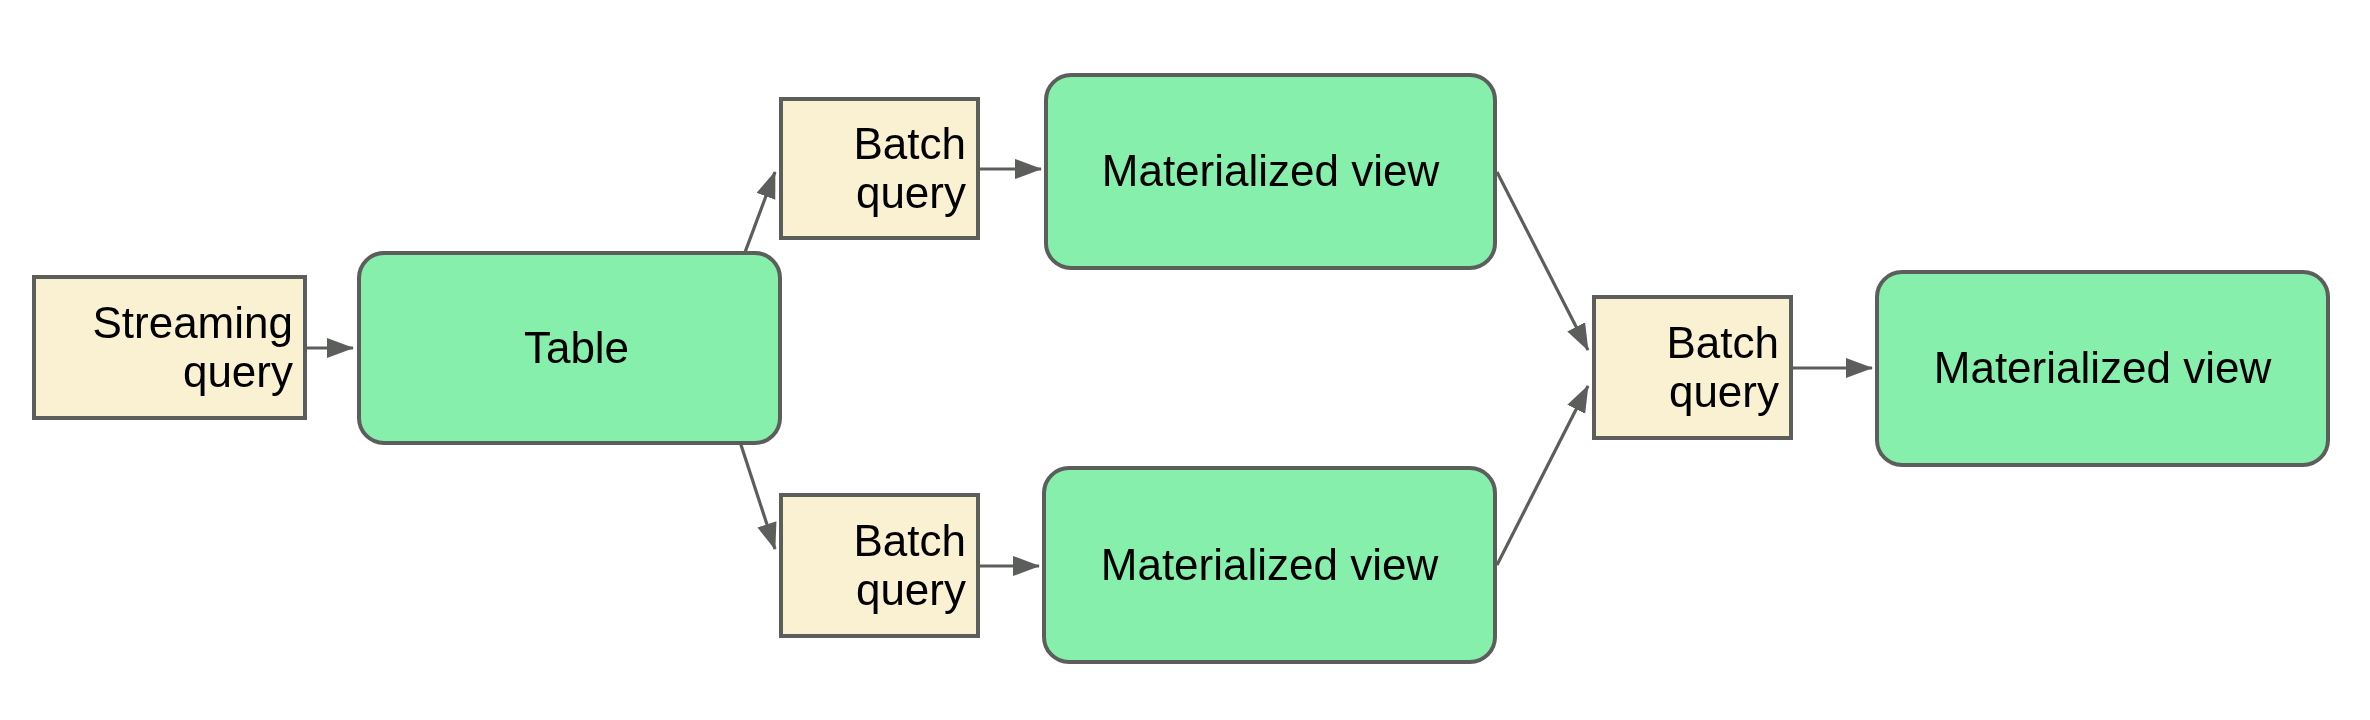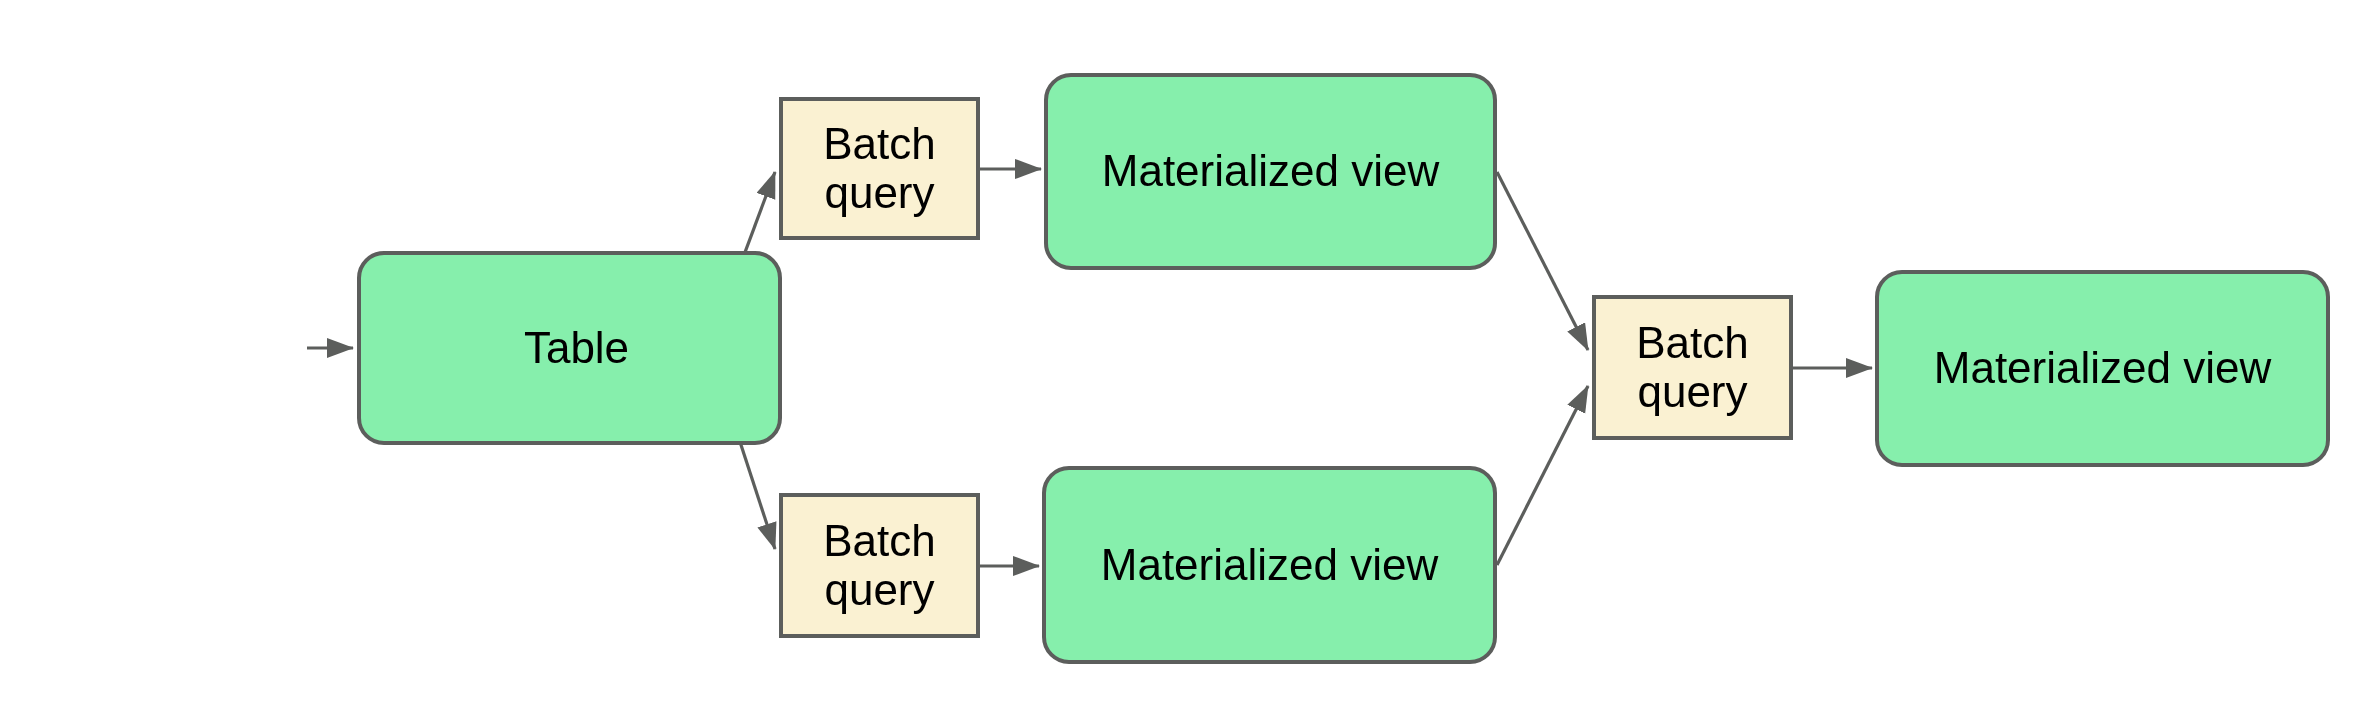--- a/index.html
+++ b/index.html
@@ -30,20 +30,21 @@
     text-align: center;
     font-size: 44px;
     line-height: 1.1;
     color: #000000;
     border: 4px solid #5c5e5c;
     padding: 4px 10px;
   }
   .node-query {
     background: #faf1d2;
     border-radius: 0;
+    text-align: right;
   }
   .node-view {
     background: #86efac;
     border-radius: 27px;
   }
   
   #n-streaming   { left: 32px;   top: 275px; width: 275px; height: 145px; }
   #n-table       { left: 357px;  top: 251px; width: 425px; height: 194px; padding-left: 24px; }
   #n-batch-top   { left: 779px;  top: 97px;  width: 201px; height: 143px; }
   #n-mv-top      { left: 1044px; top: 73px;  width: 453px; height: 197px; }
@@ -66,20 +67,23 @@
     <line x1="307" y1="348" x2="353" y2="348" stroke="#5c5e5c" stroke-width="3.2" marker-end="url(#arrowhead)"></line>
     <line x1="710" y1="346" x2="775" y2="172" stroke="#5c5e5c" stroke-width="3.2" marker-end="url(#arrowhead)"></line>
     <line x1="710" y1="350" x2="775" y2="549" stroke="#5c5e5c" stroke-width="3.2" marker-end="url(#arrowhead)"></line>
     <line x1="980" y1="169" x2="1041" y2="169" stroke="#5c5e5c" stroke-width="3.2" marker-end="url(#arrowhead)"></line>
     <line x1="980" y1="566" x2="1039" y2="566" stroke="#5c5e5c" stroke-width="3.2" marker-end="url(#arrowhead)"></line>
     <line x1="1497" y1="172" x2="1588" y2="350" stroke="#5c5e5c" stroke-width="3.2" marker-end="url(#arrowhead)"></line>
     <line x1="1497" y1="565" x2="1588" y2="386" stroke="#5c5e5c" stroke-width="3.2" marker-end="url(#arrowhead)"></line>
     <line x1="1793" y1="368" x2="1872" y2="368" stroke="#5c5e5c" stroke-width="3.2" marker-end="url(#arrowhead)"></line>
   </svg>
 
+  <div id="n-streaming" class="node node-query">
+    <span>Streaming query</span>
+  </div>
 
   <div id="n-table" class="node node-view">
     <span>Table</span>
   </div>
 
   <div id="n-batch-top" class="node node-query">
     <span>Batch query</span>
   </div>
 
   <div id="n-mv-top" class="node node-view">

